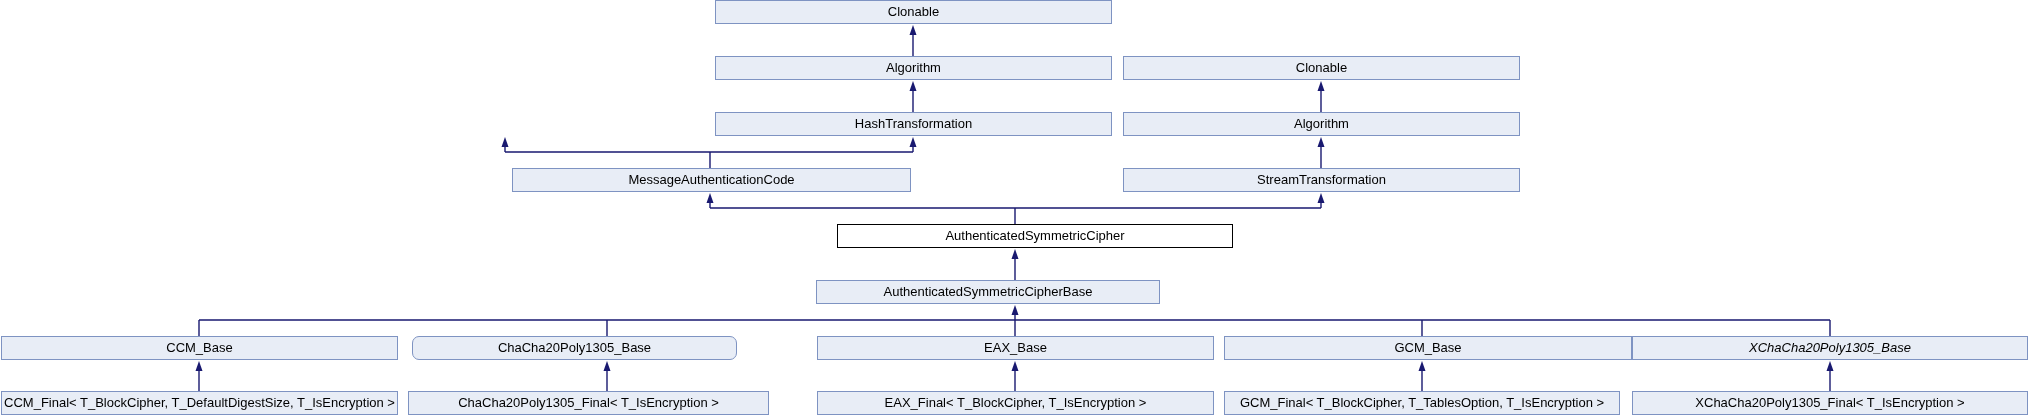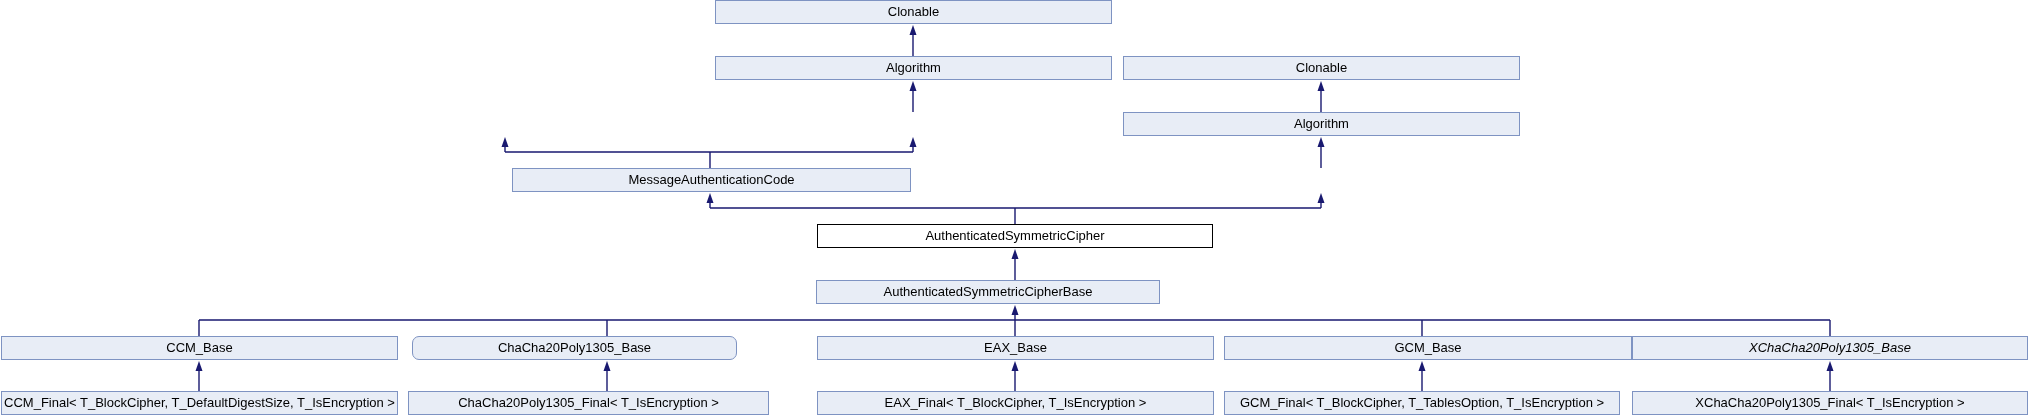--- a/index.html
+++ b/index.html
@@ -23,20 +23,21 @@
     line-height:21px;
     text-align:center;
     white-space:nowrap;
     z-index:2;
     cursor:pointer;
   }
   .node.focus{
     background:#FFFFFF;
     border:1.4px solid #000000;
     cursor:default;
+    margin-left:20px;
   }
   
   #n-clonable-top            {left:715px;  top:0px;   width:397px;}
   
   #n-algorithm-left          {left:715px;  top:56px;  width:397px;}
   #n-clonable-right          {left:1123px; top:56px;  width:397px;}
   
   #n-ski                     {left:307px;  top:112px; width:397px;}
   #n-hash-transformation     {left:715px;  top:112px; width:397px;}
   #n-algorithm-right         {left:1123px; top:112px; width:397px;}
@@ -127,22 +128,24 @@
     </g>
     <g>
       <path d="M1830 391 V369"></path>
       <path d="M1830 361 l-3.5 10 h7 z" fill="#191970" stroke="none"></path>
     </g>
   </svg>
 
   <div class="node" id="n-clonable-top">Clonable</div>
   <div class="node" id="n-algorithm-left">Algorithm</div>
   <div class="node" id="n-clonable-right">Clonable</div>
+  <div class="node" id="n-hash-transformation">HashTransformation</div>
   <div class="node" id="n-algorithm-right">Algorithm</div>
   <div class="node" id="n-mac">MessageAuthenticationCode</div>
+  <div class="node" id="n-stream-transformation">StreamTransformation</div>
   <div class="node focus" id="n-asc">AuthenticatedSymmetricCipher</div>
   <div class="node" id="n-asc-base">AuthenticatedSymmetricCipherBase</div>
   <div class="node" id="n-ccm-base">CCM_Base</div>
   <div class="node" id="n-chacha-base">ChaCha20Poly1305_Base</div>
   <div class="node" id="n-eax-base">EAX_Base</div>
   <div class="node" id="n-gcm-base">GCM_Base</div>
   <div class="node" id="n-xchacha-base">XChaCha20Poly1305_Base</div>
   <div class="node" id="n-ccm-final">CCM_Final&lt; T_BlockCipher, T_DefaultDigestSize, T_IsEncryption &gt;</div>
   <div class="node" id="n-chacha-final">ChaCha20Poly1305_Final&lt; T_IsEncryption &gt;</div>
   <div class="node" id="n-eax-final">EAX_Final&lt; T_BlockCipher, T_IsEncryption &gt;</div>

